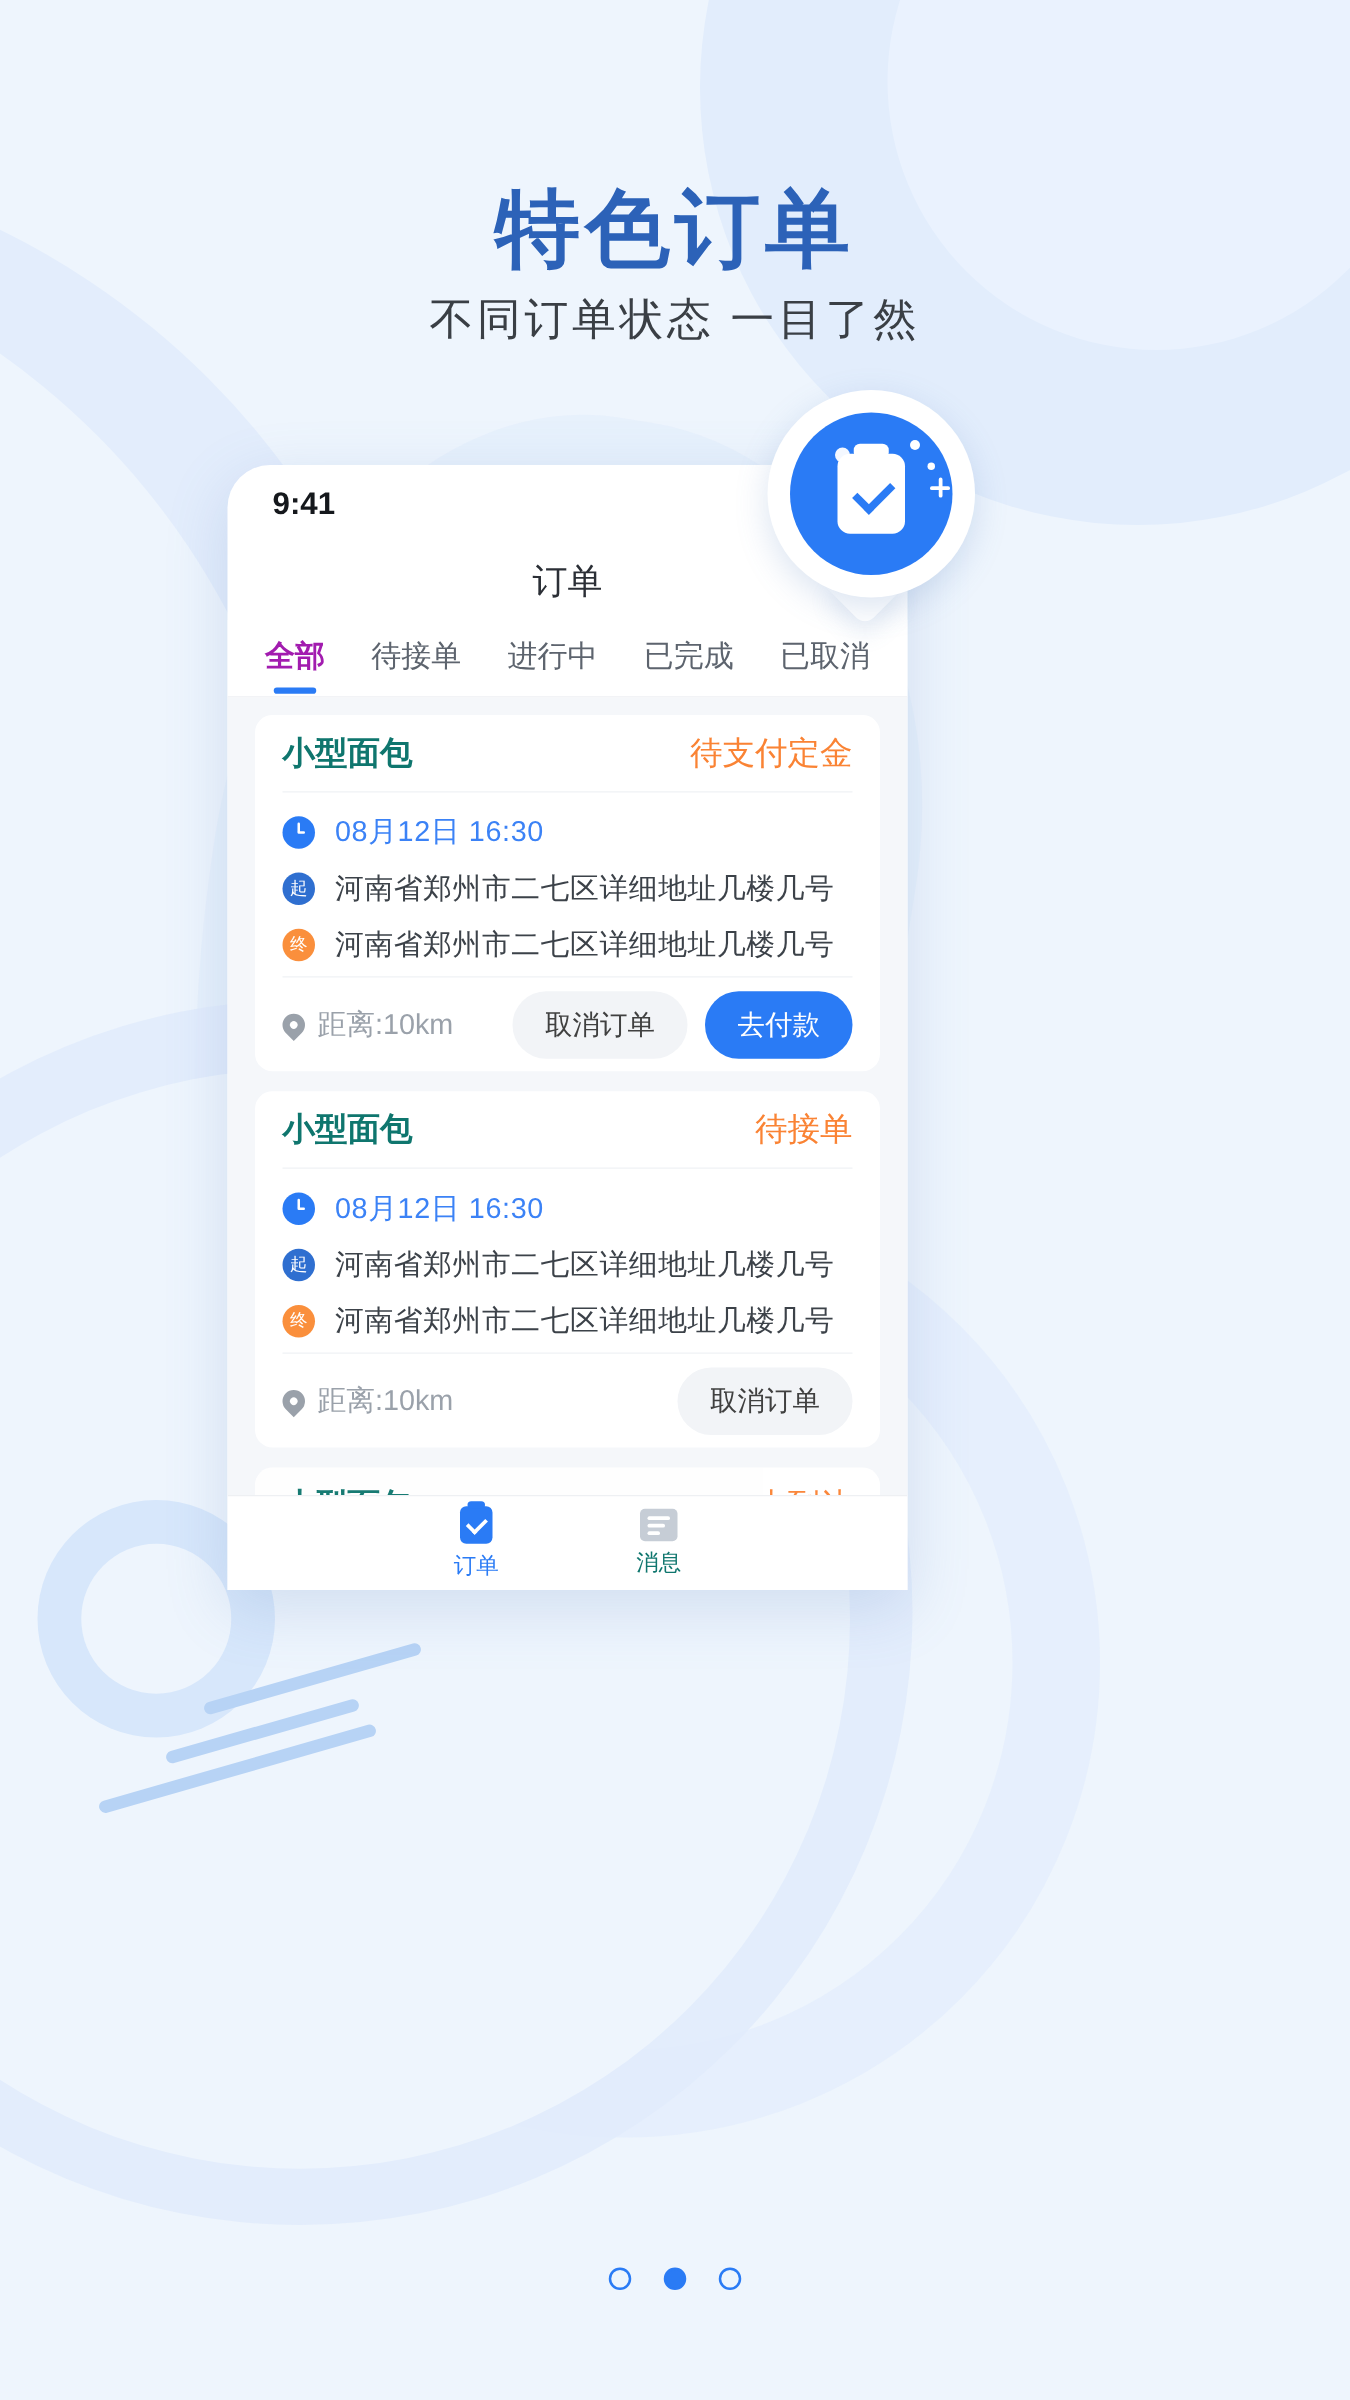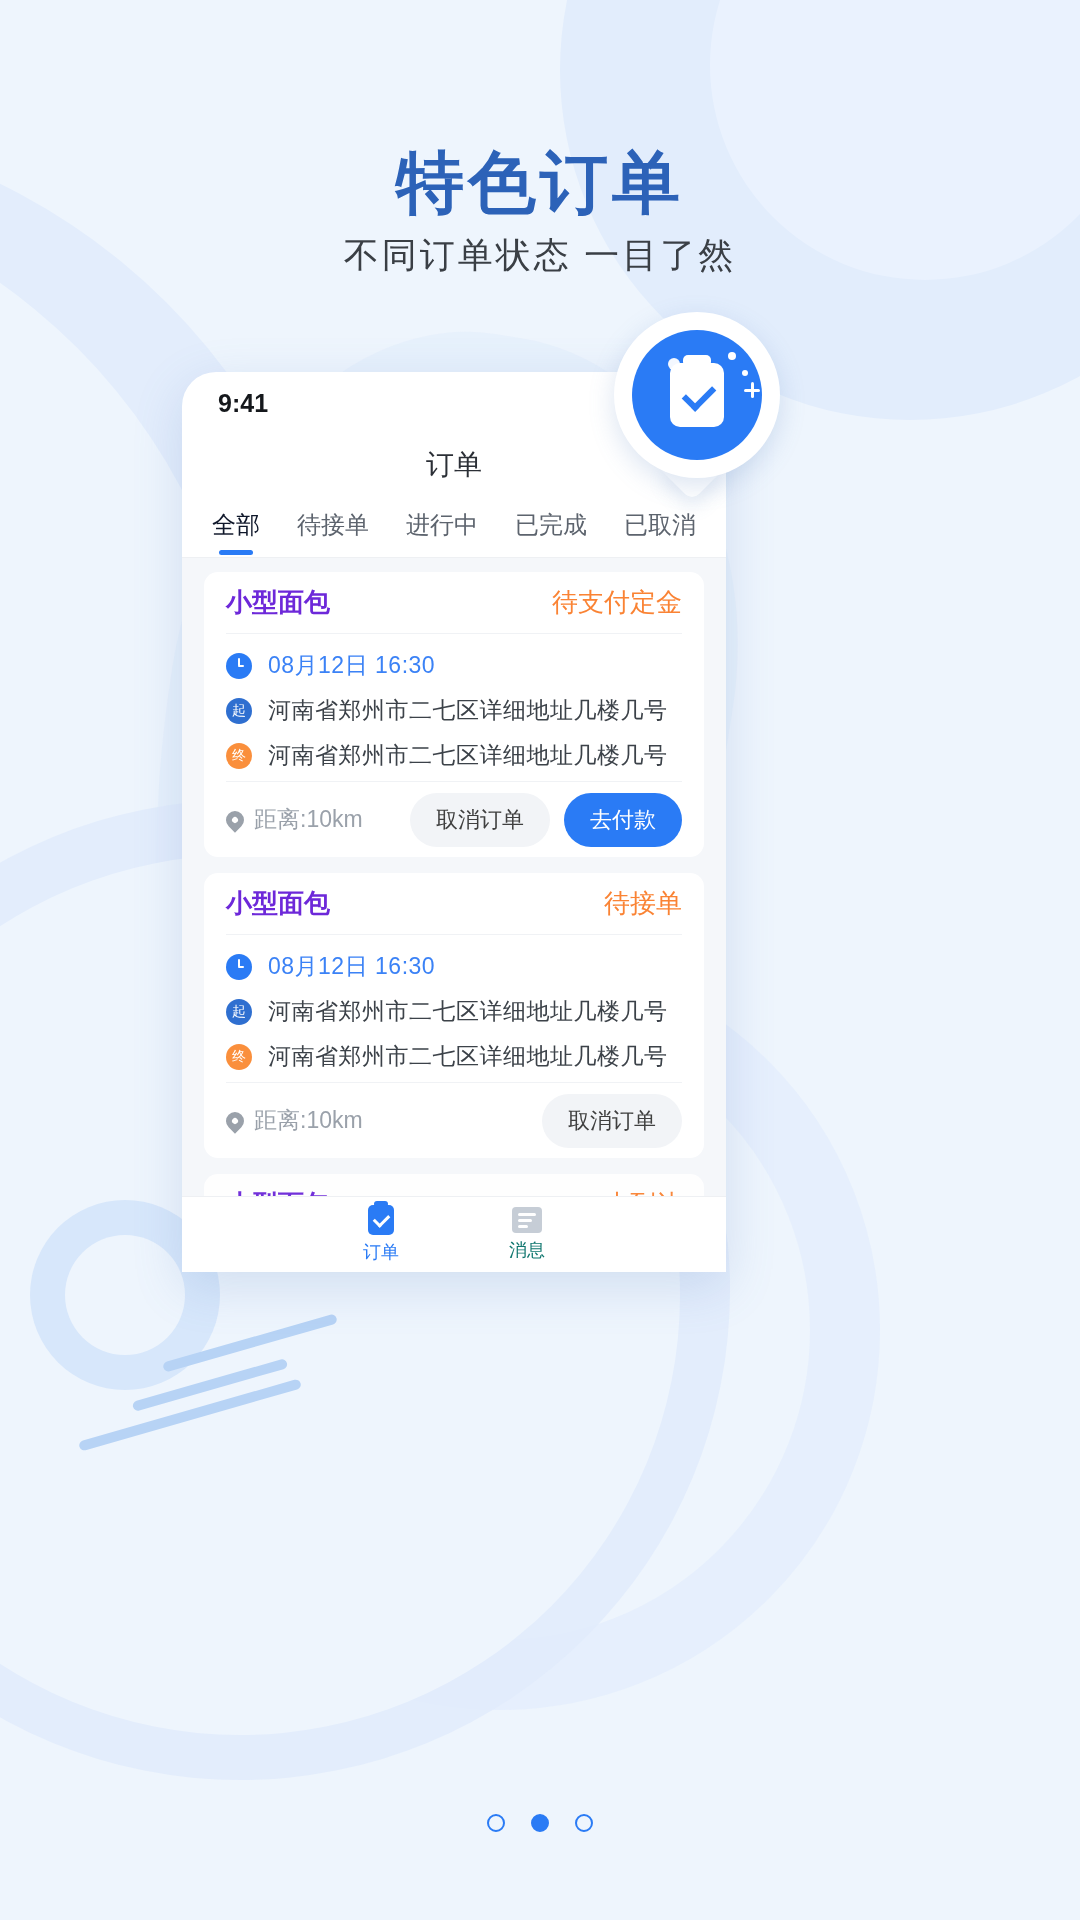--- a/index.html
+++ b/index.html
@@ -107,38 +107,38 @@
 
   .tabs {
     display:flex; align-items:center; justify-content:space-between;
     padding:0 30px; height:62px; background:#fff;
     border-bottom:1px solid #eef0f3;
   }
   .tab {
     font-size:24px; color:#5d646e; position:relative;
     padding-bottom:4px; text-align:center;
   }
-  .tab.active { color:#0f172a; font-weight:normal; }
+  .tab.active { color:#a21caf; font-weight:bold; }
   .tab.active::after {
     content:""; position:absolute; left:50%; transform:translateX(-50%);
     bottom:-10px; width:34px; height:5px; border-radius:3px; background:#2a7bf5;
   }
 
   .list {
     background:#f5f7fa; padding:14px 22px 0; height:776px; position:relative;
   }
   .card {
     background:#fff; border-radius:14px; padding:0 22px; margin-bottom:16px;
   }
   .card.faded { opacity:.96; }
   .card-head {
     display:flex; align-items:center; justify-content:space-between;
     height:62px; border-bottom:1px solid #f0f2f5;
   }
-  .card-title { font-size:26px; color:#6d28d9; font-weight:bold; }
+  .card-title { font-size:26px; color:#0f766e; font-weight:bold; }
   .card-status { font-size:26px; color:#fa8334; }
 
   .rows { padding:16px 0 6px; }
   .row { display:flex; align-items:center; margin-bottom:14px; }
   .row:last-child { margin-bottom:4px; }
   .dot {
     width:26px; height:26px; border-radius:50%; flex:0 0 26px;
     display:flex; align-items:center; justify-content:center;
     font-size:13px; color:#fff; margin-right:16px;
   }

